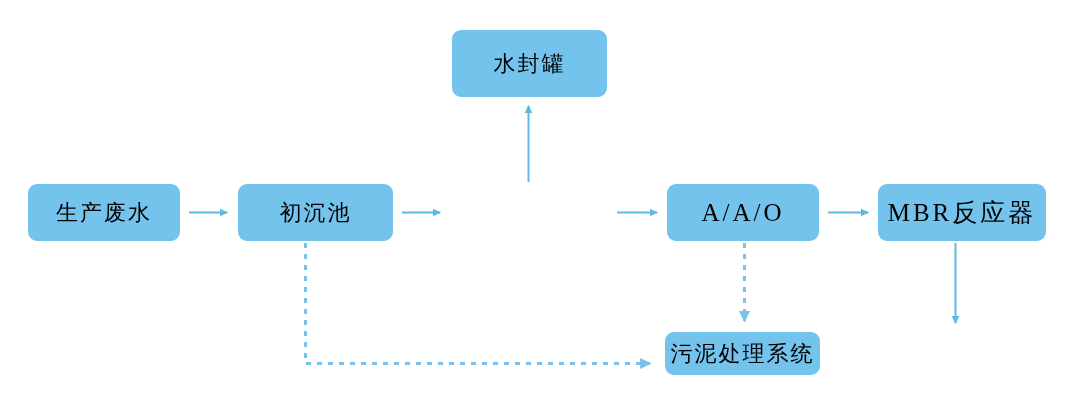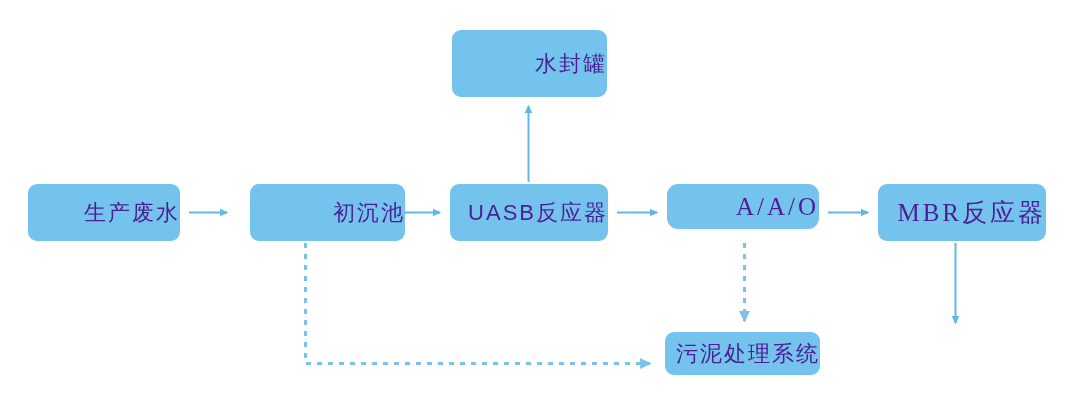--- a/index.html
+++ b/index.html
@@ -16,22 +16,22 @@
     height: 413px;
     background: #ffffff;
     overflow: hidden;
   }
   .node {
     position: absolute;
     box-sizing: border-box;
     border-radius: 9px;
     display: flex;
     align-items: center;
-    justify-content: flex-end;
-    color: #4c1d95;
+    justify-content: center;
+    color: #000000;
     letter-spacing: 2px;
     line-height: 1;
     white-space: nowrap;
     user-select: none;
   }
   .node-sans {
     font-family: "Liberation Sans", "DejaVu Sans", sans-serif;
     font-size: 22px;
     font-weight: 400;
   }
@@ -79,29 +79,26 @@
 
     <line x1="744.5" y1="243" x2="744.5" y2="321" stroke="#79c3ea" stroke-width="3" stroke-dasharray="5 6" marker-end="url(#arrowDashed)"></line>
 
     <path d="M305.5,243 L305.5,363.5 L650,363.5" fill="none" stroke="#79c3ea" stroke-width="3" stroke-dasharray="5 6" marker-end="url(#arrowDashed)"></path>
   </svg>
 
   <div class="node node-sans" style="left:28px; top:184px; width:152px; height:57px; background:#74c3ec;border-radius:9px;">
     <span>生产废水</span>
   </div>
 
-  <div class="node node-sans" style="left:238px; top:184px; width:155px; height:57px; background:#74c3ec;margin-left:12px;">
+  <div class="node node-sans" style="left:238px; top:184px; width:155px; height:57px; background:#74c3ec;">
     <span>初沉池</span>
   </div>
 
-  <div class="node node-sans" style="left:450px; top:184px; width:158px; height:57px; background:#74c3ec;">
-    <span>UASB反应器</span>
-  </div>
 
-  <div class="node node-serif" style="left:667px; top:184px; width:152px; height:45px; background:#74c3ec;border-radius:11px;">
+  <div class="node node-serif" style="left:667px; top:184px; width:152px; height:57px; background:#74c3ec;">
     <span>A/A/O</span>
   </div>
 
   <div class="node node-serif" style="left:878px; top:184px; width:168px; height:57px; background:#74c3ec;">
     <span>MBR反应器</span>
   </div>
 
   <div class="node node-sans" style="left:452px; top:30px; width:155px; height:67px; background:#74c3ec;">
     <span>水封罐</span>
   </div>

